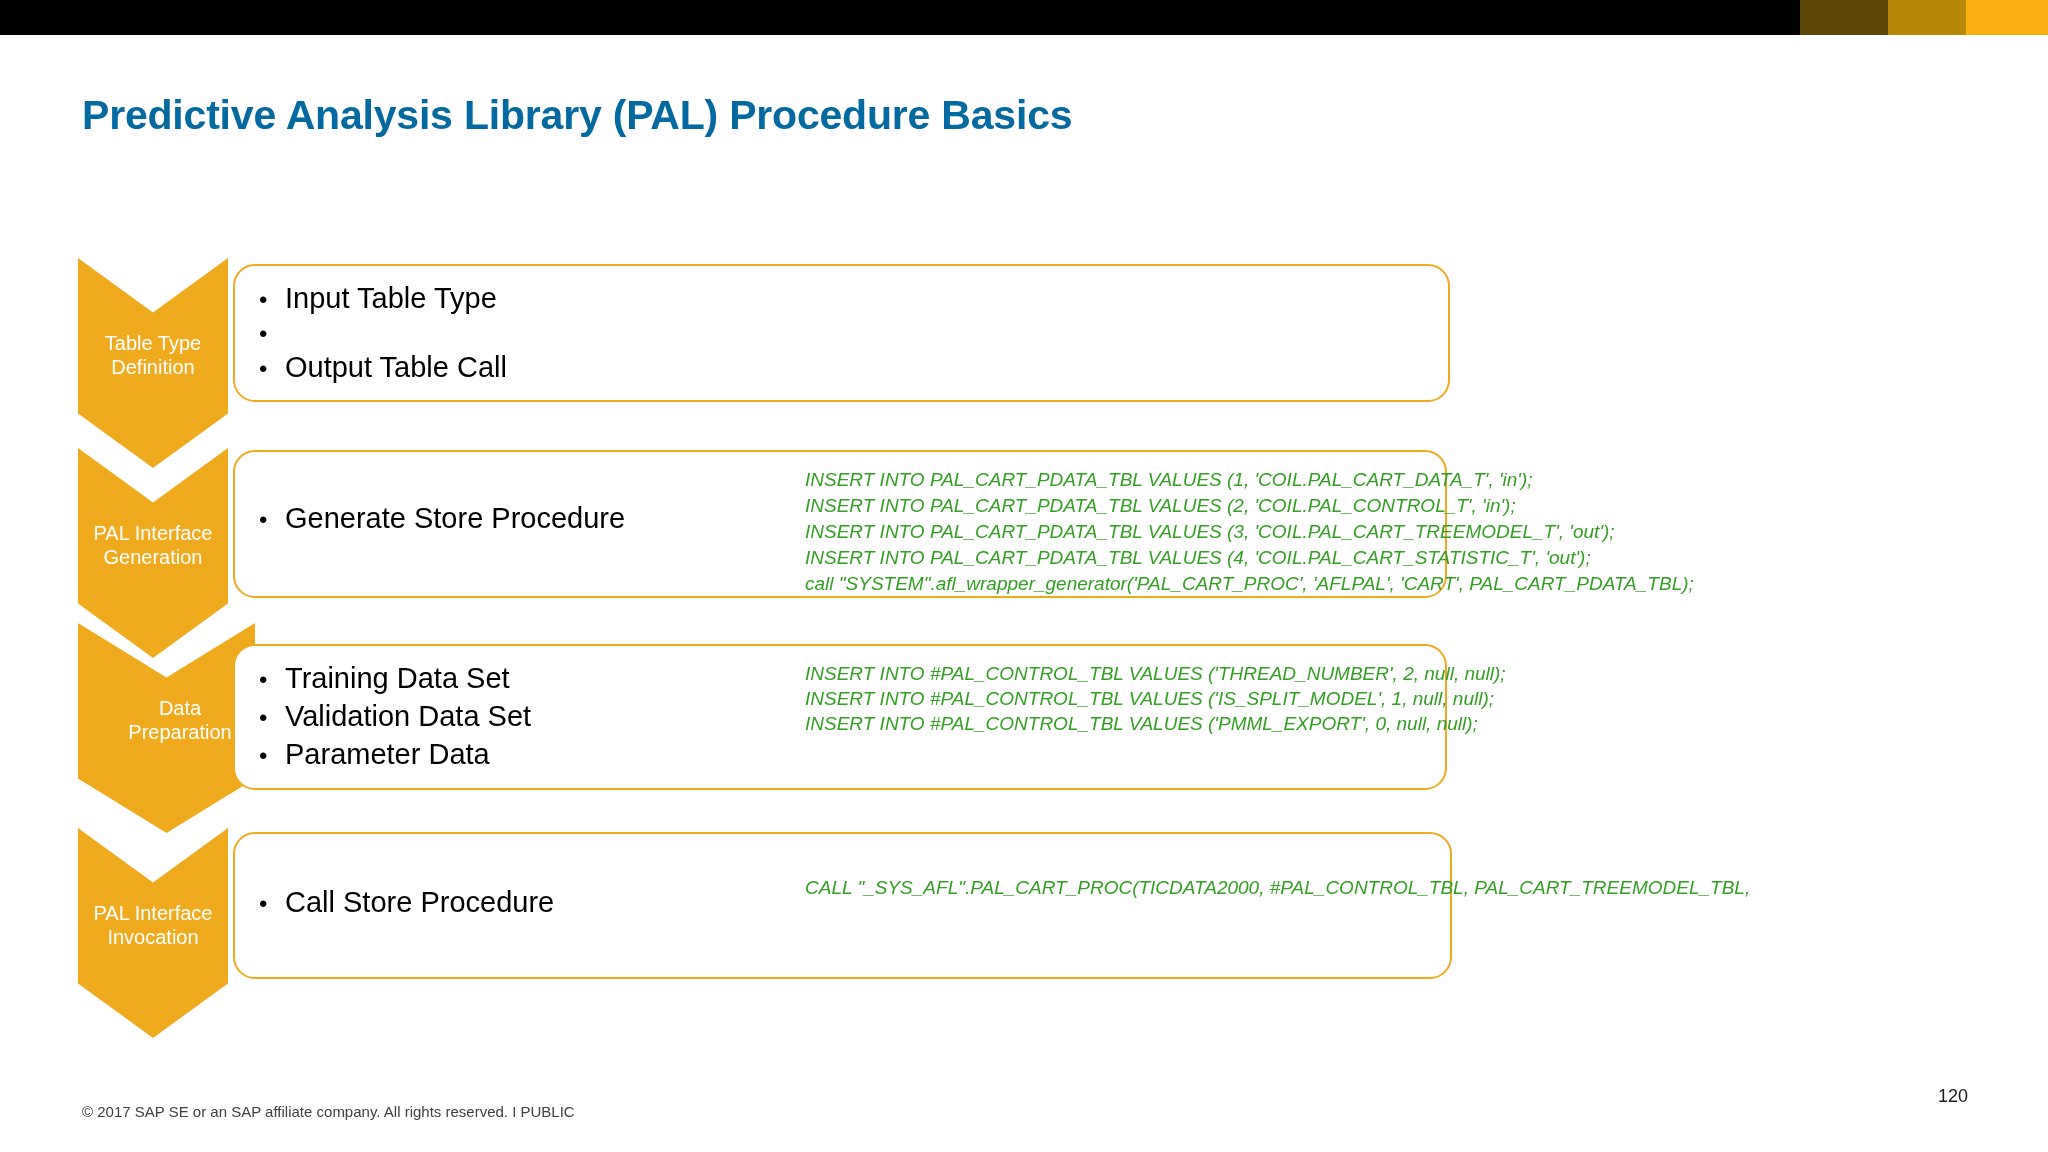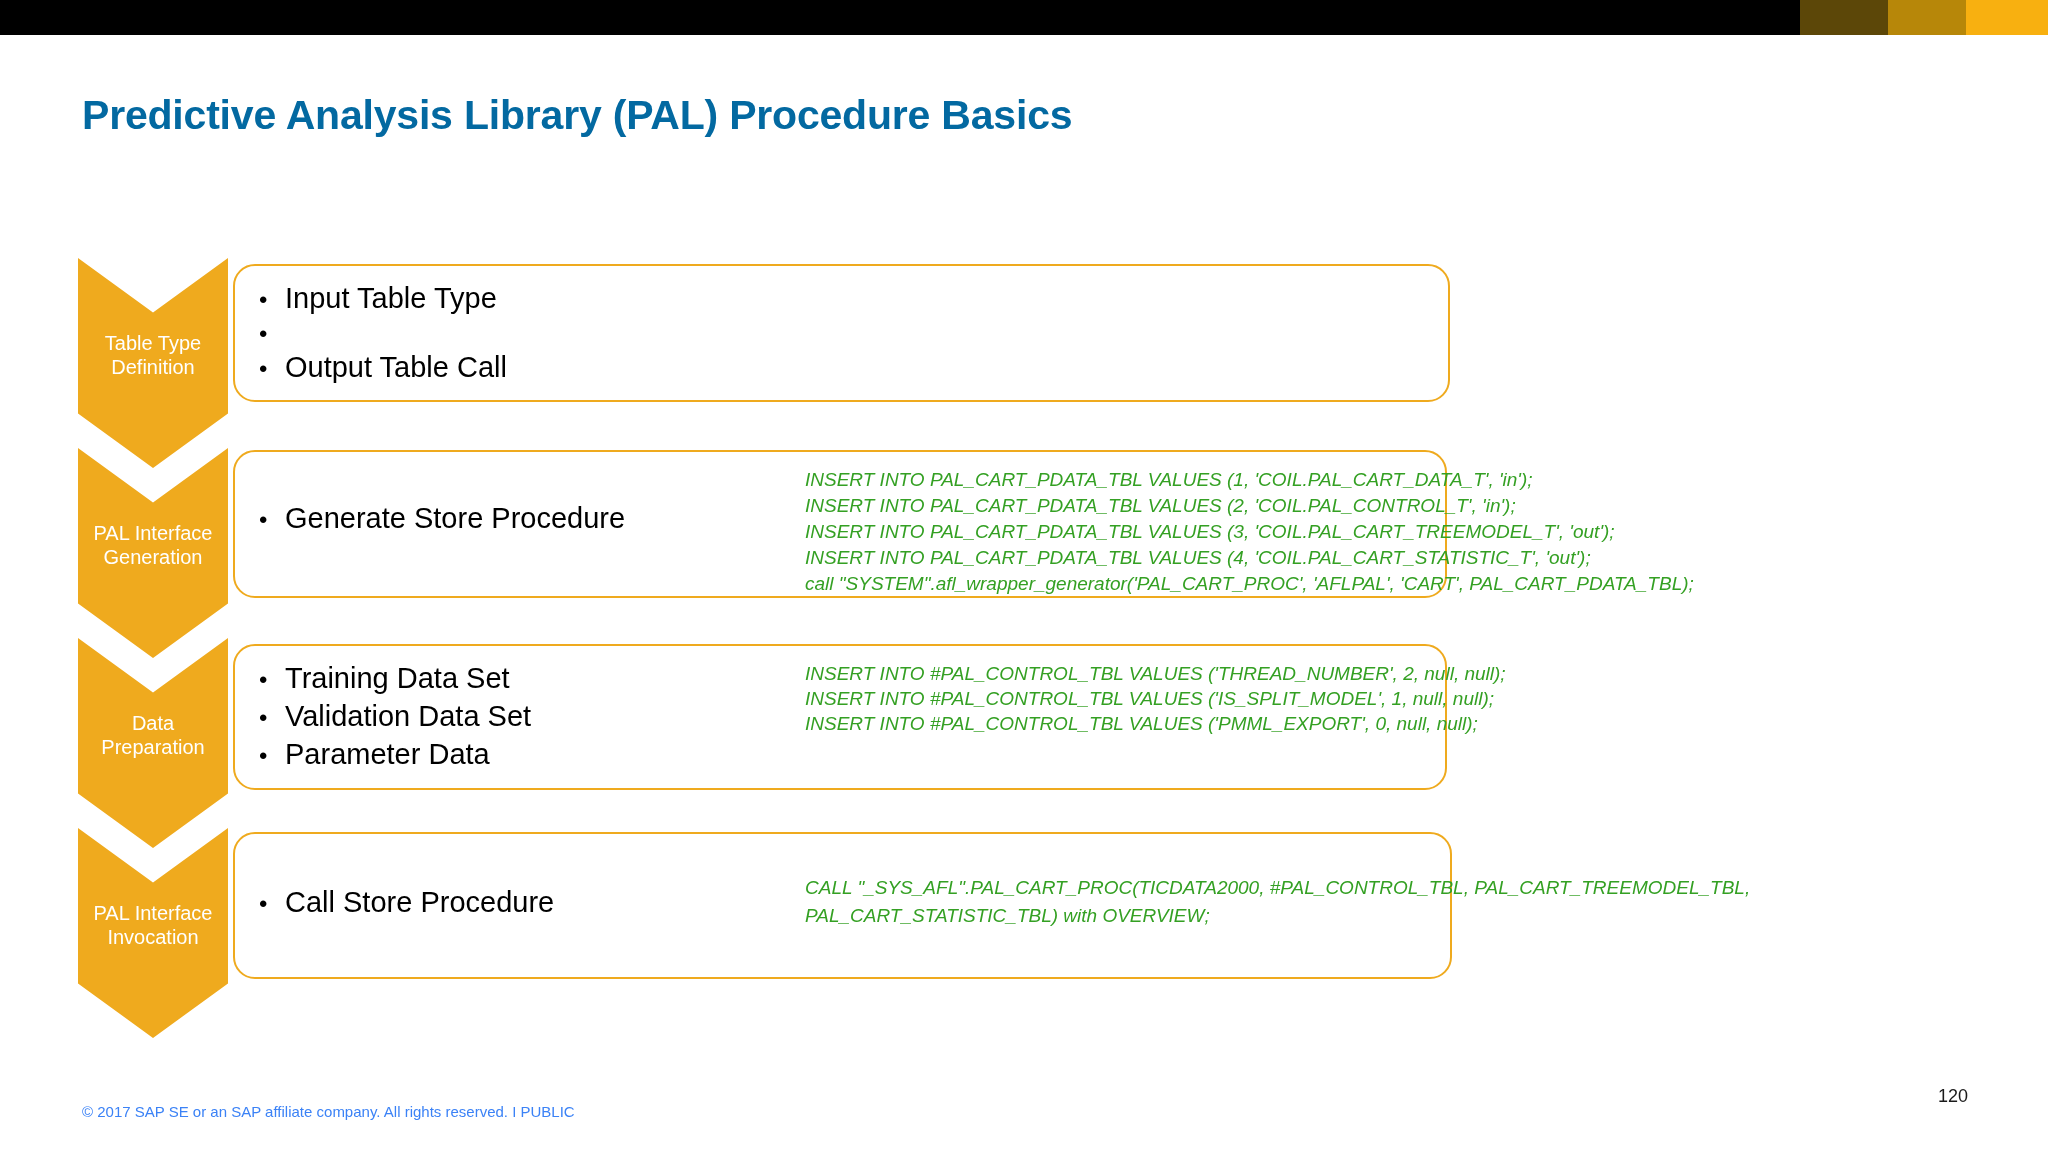--- a/index.html
+++ b/index.html
@@ -116,21 +116,21 @@
     white-space: nowrap;
   }
   .code-line { white-space: nowrap; }
 
   
   .footer-left {
     position: absolute;
     left: 82px;
     top: 1103px;
     font-size: 15px;
-    color: #3b82f6;
+    color: #404040;
     white-space: nowrap;
   }
   .footer-page {
     position: absolute;
     left: 1938px;
     top: 1086px;
     font-size: 18px;
     color: #1a1a1a;
   }
 </style>
@@ -185,21 +185,21 @@
         <div class="code-line">INSERT INTO PAL_CART_PDATA_TBL VALUES (1, 'COIL.PAL_CART_DATA_T', 'in');</div>
         <div class="code-line">INSERT INTO PAL_CART_PDATA_TBL VALUES (2, 'COIL.PAL_CONTROL_T', 'in');</div>
         <div class="code-line">INSERT INTO PAL_CART_PDATA_TBL VALUES (3, 'COIL.PAL_CART_TREEMODEL_T', 'out');</div>
         <div class="code-line">INSERT INTO PAL_CART_PDATA_TBL VALUES (4, 'COIL.PAL_CART_STATISTIC_T', 'out');</div>
         <div class="code-line">call "SYSTEM".afl_wrapper_generator('PAL_CART_PROC', 'AFLPAL', 'CART', PAL_CART_PDATA_TBL);</div>
       </div>
     </div>
   </div>
 
   <div class="stage">
-    <div class="chevron" style="top:638px; height:210px;">
+    <div class="chevron" style="top:623px; height:210px;padding-left:27px;">
       <div class="chevron-label">Data
 Preparation</div>
     </div>
     <div class="panel" style="left:233px; top:644px; width:1214px; height:146px;">
       <div class="bullets" style="top:14px;">
         <div class="bullet-row">
             <span class="bullet-dot">•</span>
             <span>Training Data Set</span>
           </div>
         <div class="bullet-row">
@@ -226,21 +226,20 @@
     </div>
     <div class="panel" style="left:233px; top:832px; width:1219px; height:147px;">
       <div class="bullets" style="top:50px;">
         <div class="bullet-row">
             <span class="bullet-dot">•</span>
             <span>Call Store Procedure</span>
           </div>
       </div>
       <div class="codeblock" style="left:570px; top:40px; line-height:28px;">
         <div class="code-line">CALL "_SYS_AFL".PAL_CART_PROC(TICDATA2000, #PAL_CONTROL_TBL, PAL_CART_TREEMODEL_TBL,</div>
-        <div class="code-line">PAL_CART_STATISTIC_TBL) with OVERVIEW;</div>
       </div>
     </div>
   </div>
 
 </div>
 
 <div class="footer-left">© 2017 SAP SE or an SAP affiliate company. All rights reserved.  I   PUBLIC</div>
 <div class="footer-page">120</div>
 
 </body></html>

